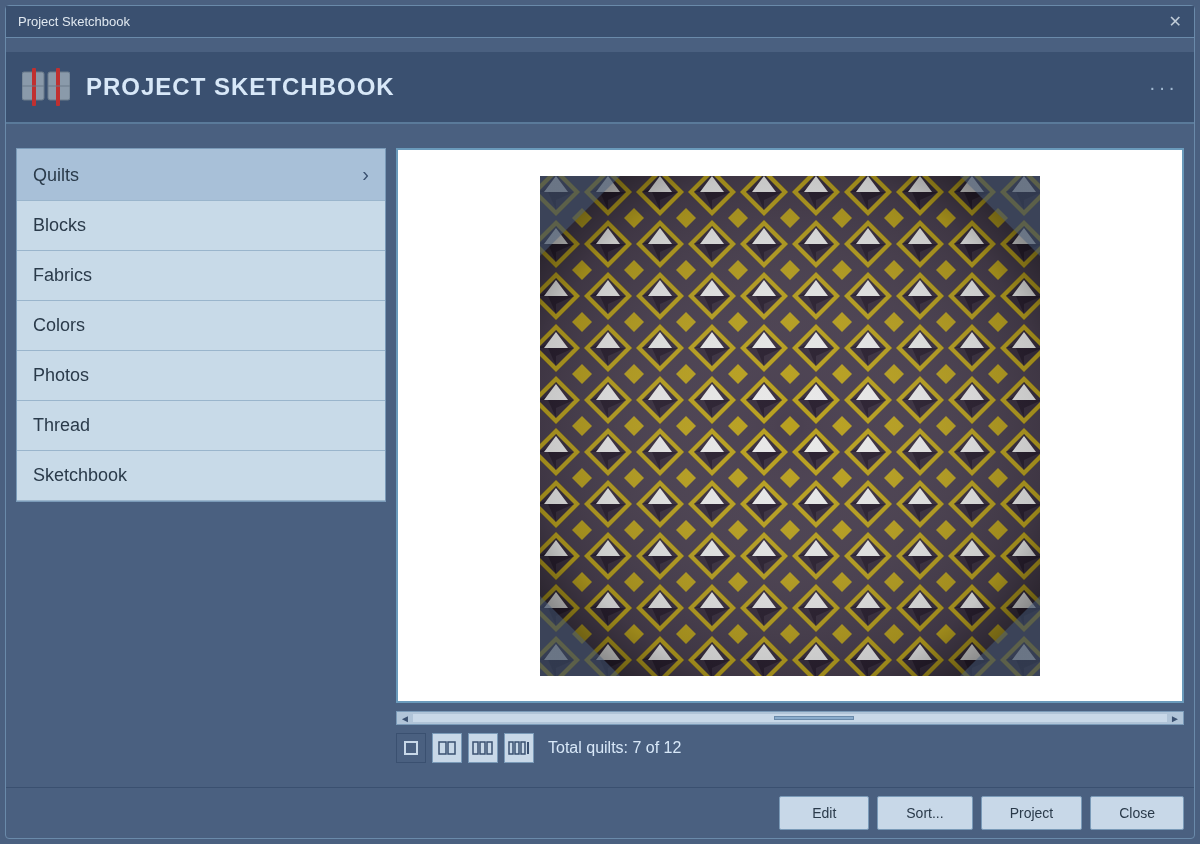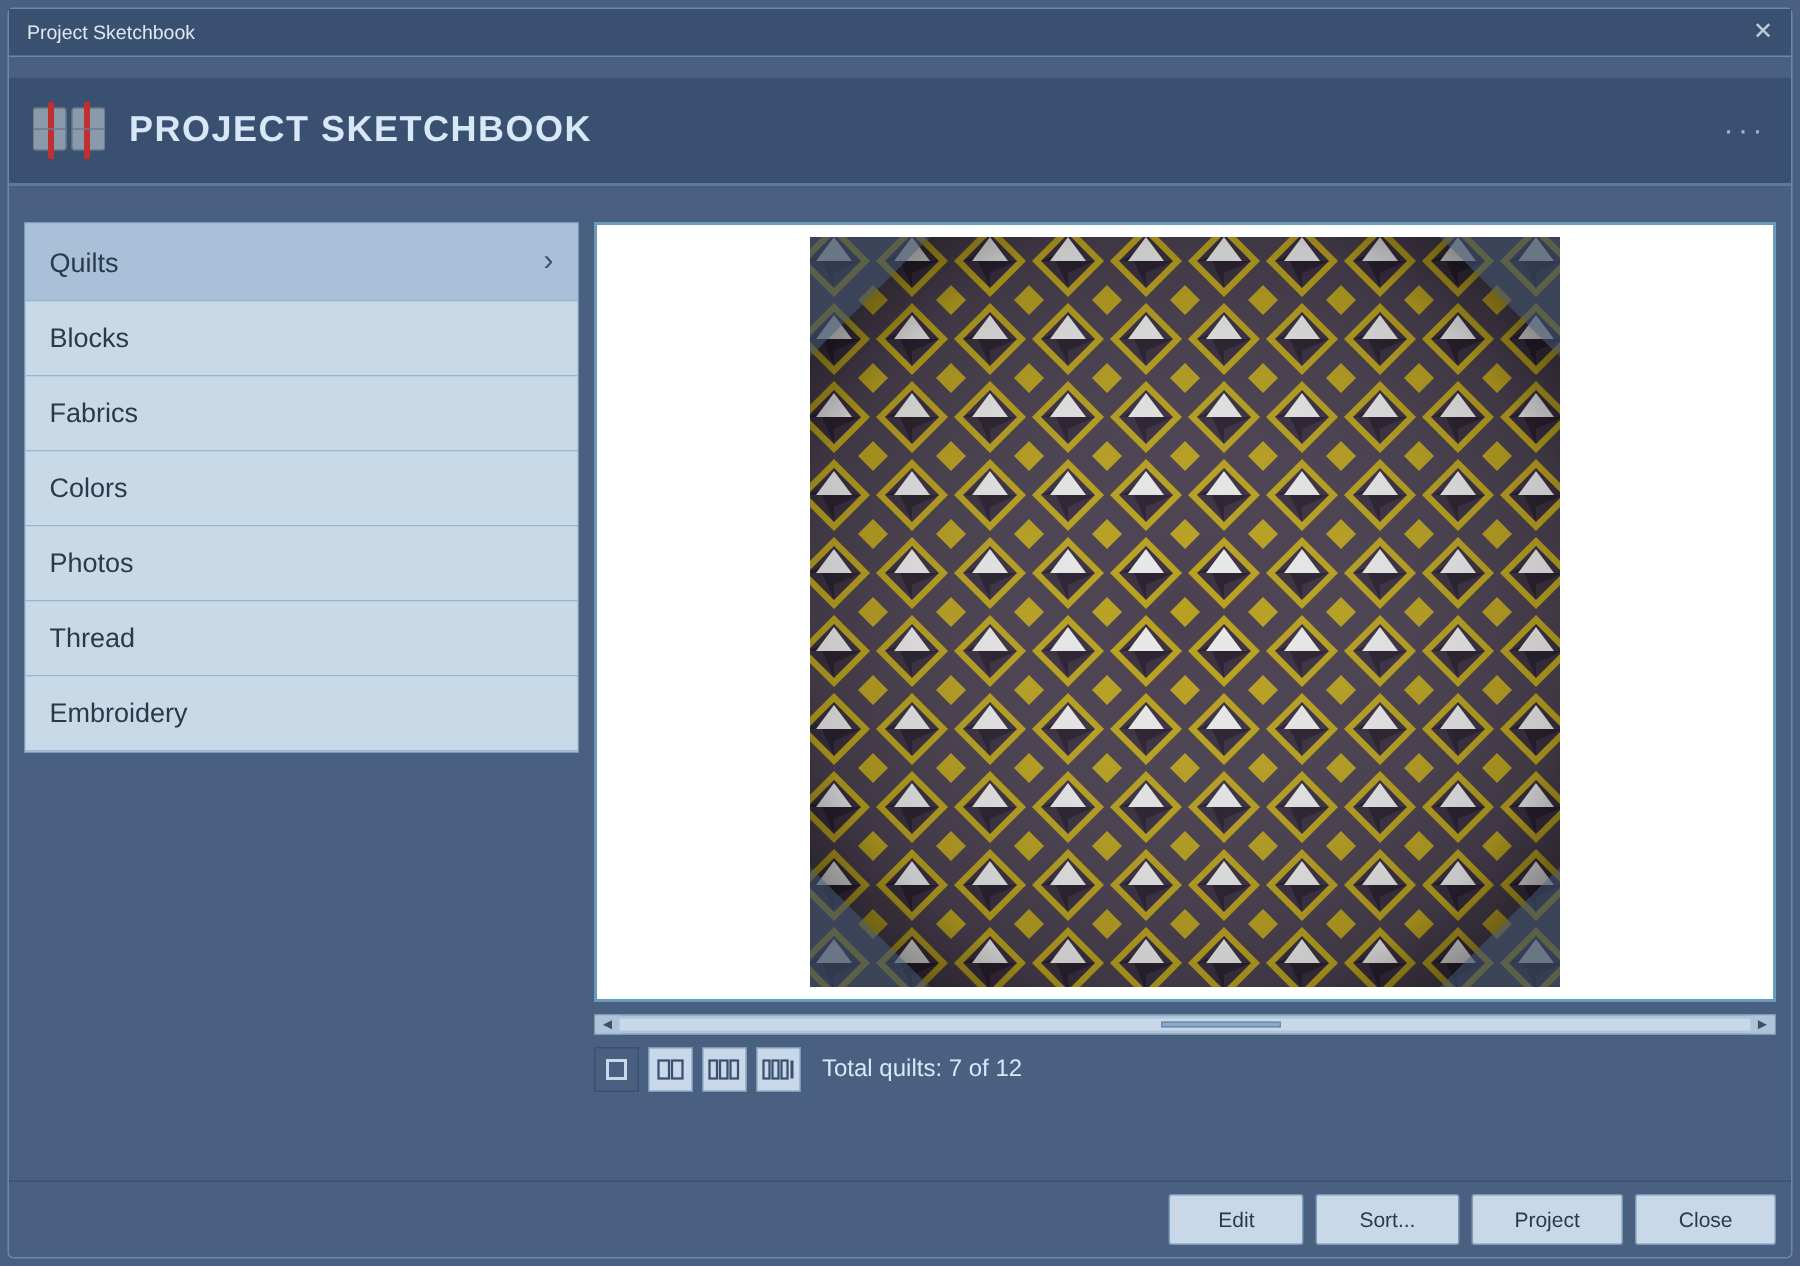--- a/index.html
+++ b/index.html
@@ -260,21 +260,20 @@
       font-size: 16px;
       margin-left: 8px;
     }
     .footer-buttons {
       display: flex;
       gap: 8px;
       justify-content: flex-end;
       padding: 8px 10px;
       flex-shrink: 0;
       border-top: 1px solid #3a5070;
-      margin-top: 35px;
     }
     .footer-btn {
       padding: 8px 28px;
       background: #c8d8e8;
       border: 1px solid #7a9ab8;
       color: #2a3a4a;
       font-size: 14px;
       cursor: pointer;
       border-radius: 2px;
       min-width: 90px;
@@ -334,21 +333,21 @@
           <div class="nav-item">
             <span>Colors</span>
           </div>
           <div class="nav-item">
             <span>Photos</span>
           </div>
           <div class="nav-item">
             <span>Thread</span>
           </div>
           <div class="nav-item">
-            <span>Embroidery</span>
+            <span>Sketchbook</span>
           </div>
         </div>
 
     </div>
 
     <div class="right-panel">
       <div class="quilt-preview">
         <svg class="quilt-svg" viewBox="0 0 520 520">
           <defs>
             <pattern id="qpat" x="0" y="0" width="52" height="52" patternUnits="userSpaceOnUse">

